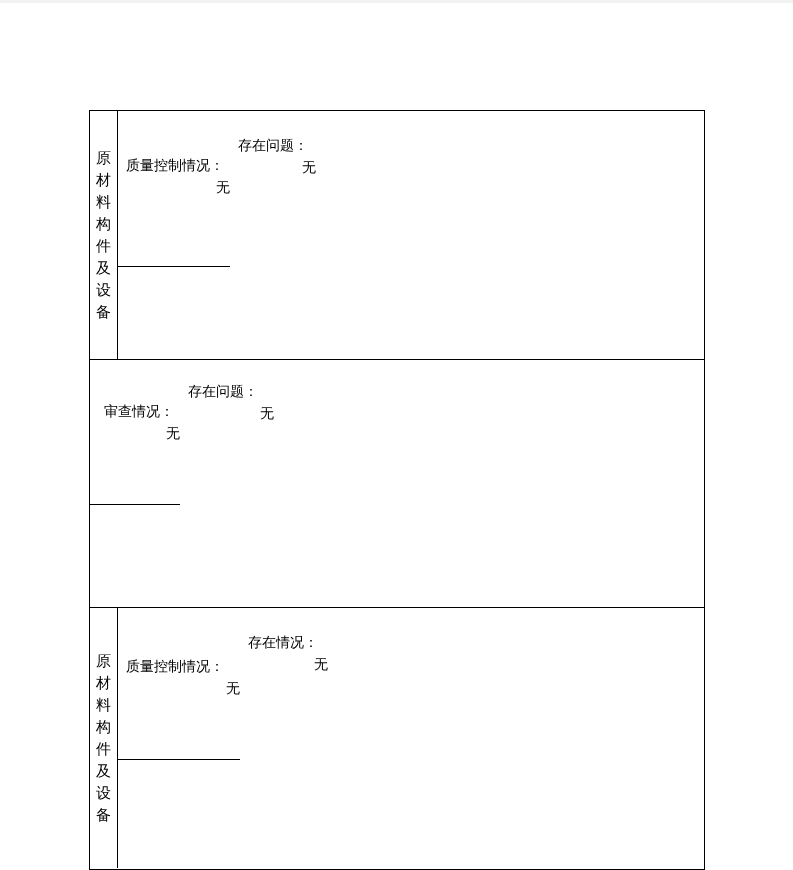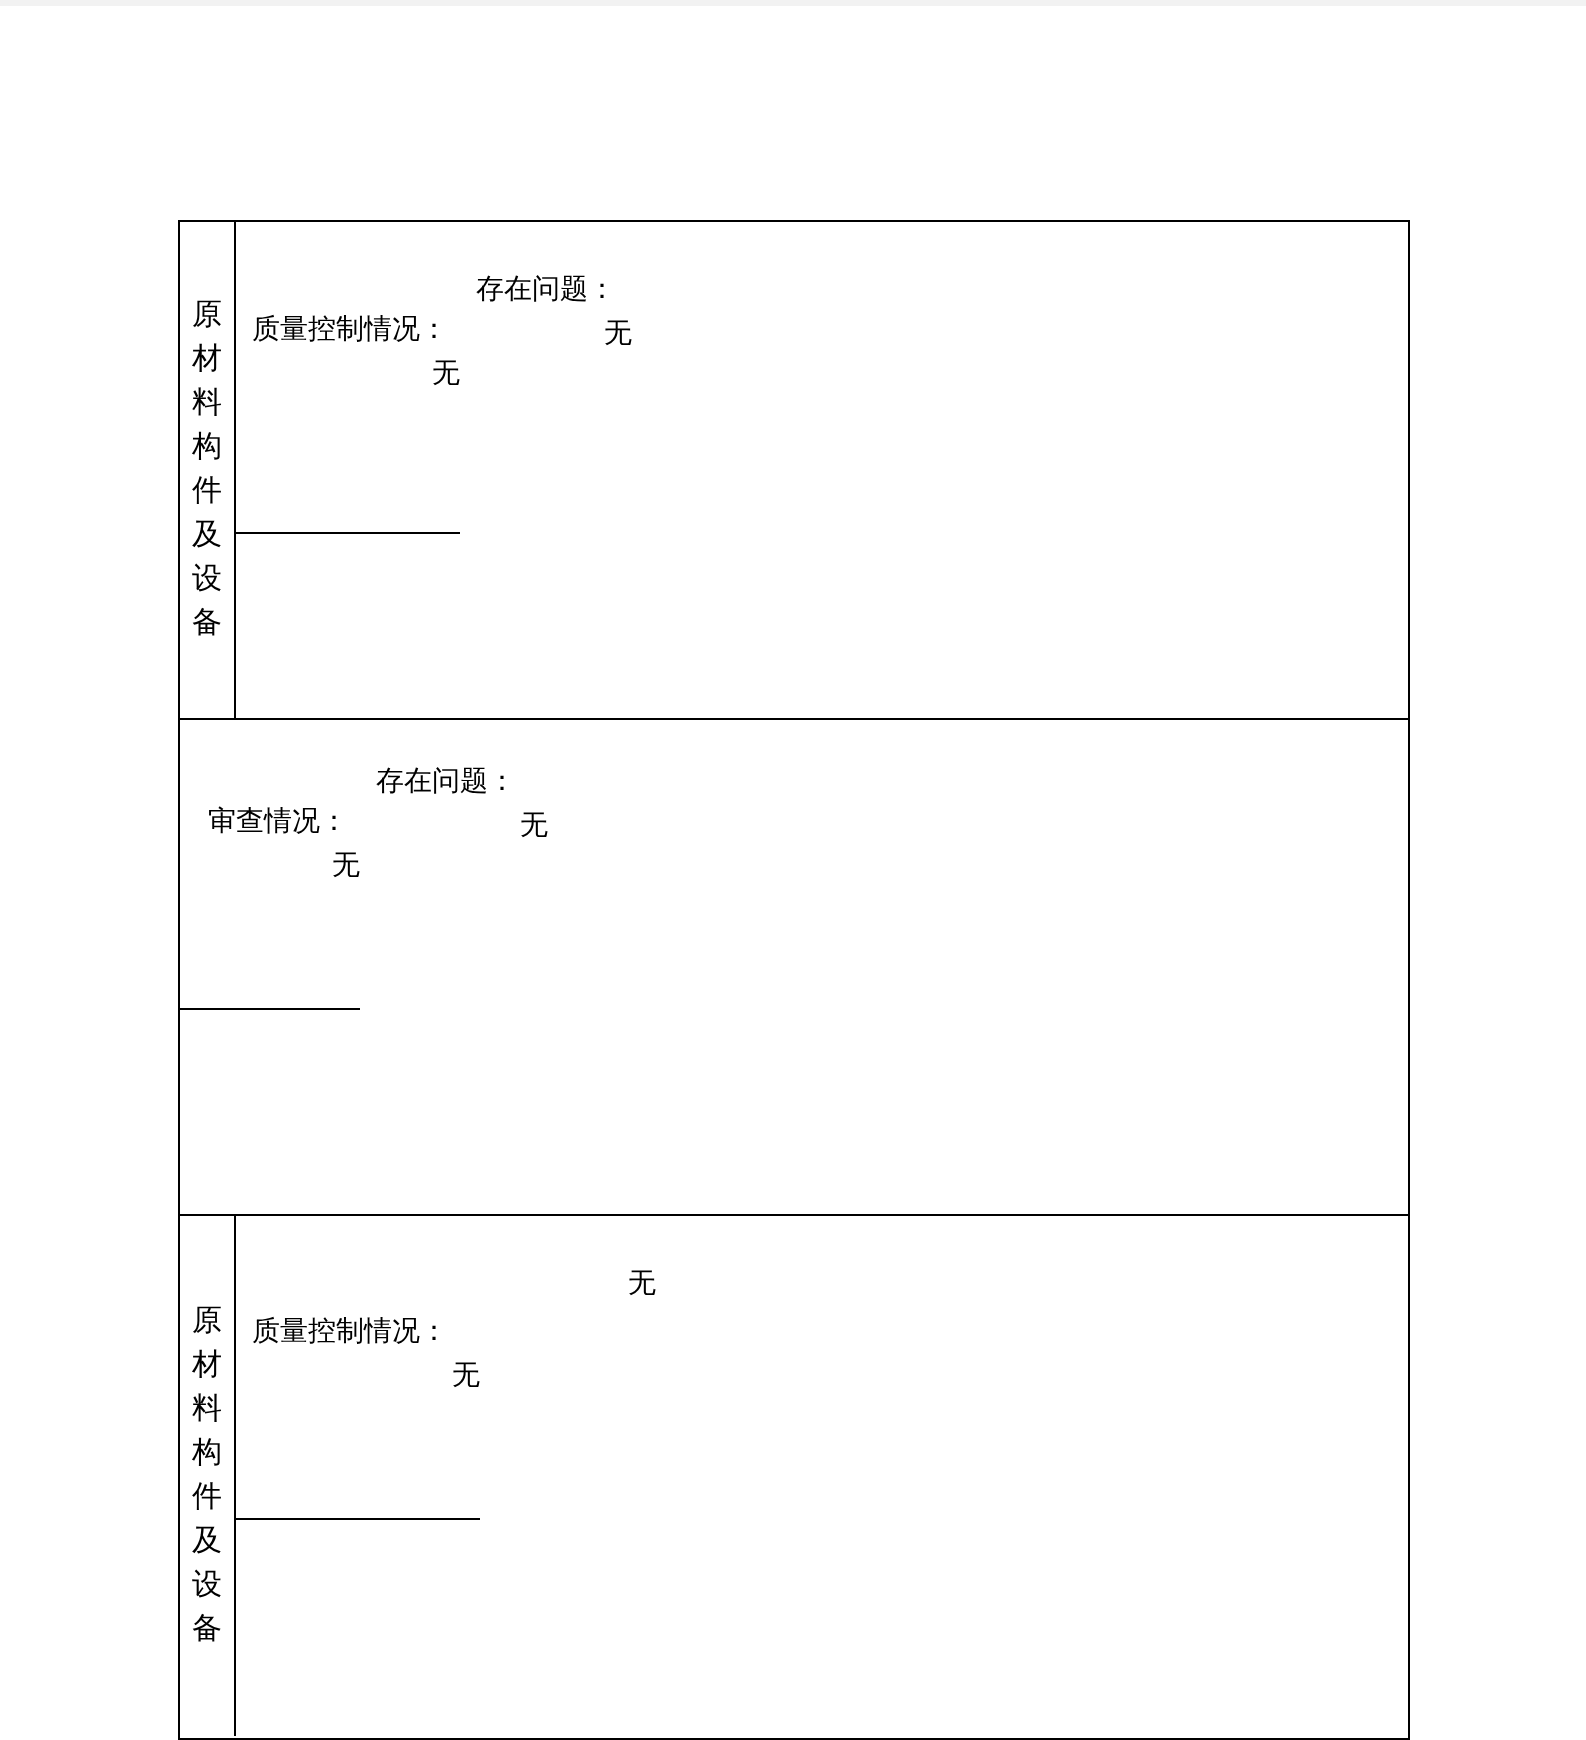--- a/index.html
+++ b/index.html
@@ -114,19 +114,20 @@
     <section class="group" style="height: 260px;">
       <div class="group-label-cell">
         <span class="vlabel">原材料构件及设备</span>
       </div>
       <div class="group-rows">
         <div class="cell first" style="height: 152px; padding-top: 48px;">
           <div class="cell-label">质量控制情况：</div>
           <div class="cell-value" style="padding-left: 100px;">无</div>
         </div>
         <div class="cell last" style="padding-top: 24px;">
+          <div class="cell-label">存在情况：</div>
           <div class="cell-value" style="padding-left: 66px;">无</div>
         </div>
       </div>
     </section>
 
   </div>
 </div>
 
 </body></html>

